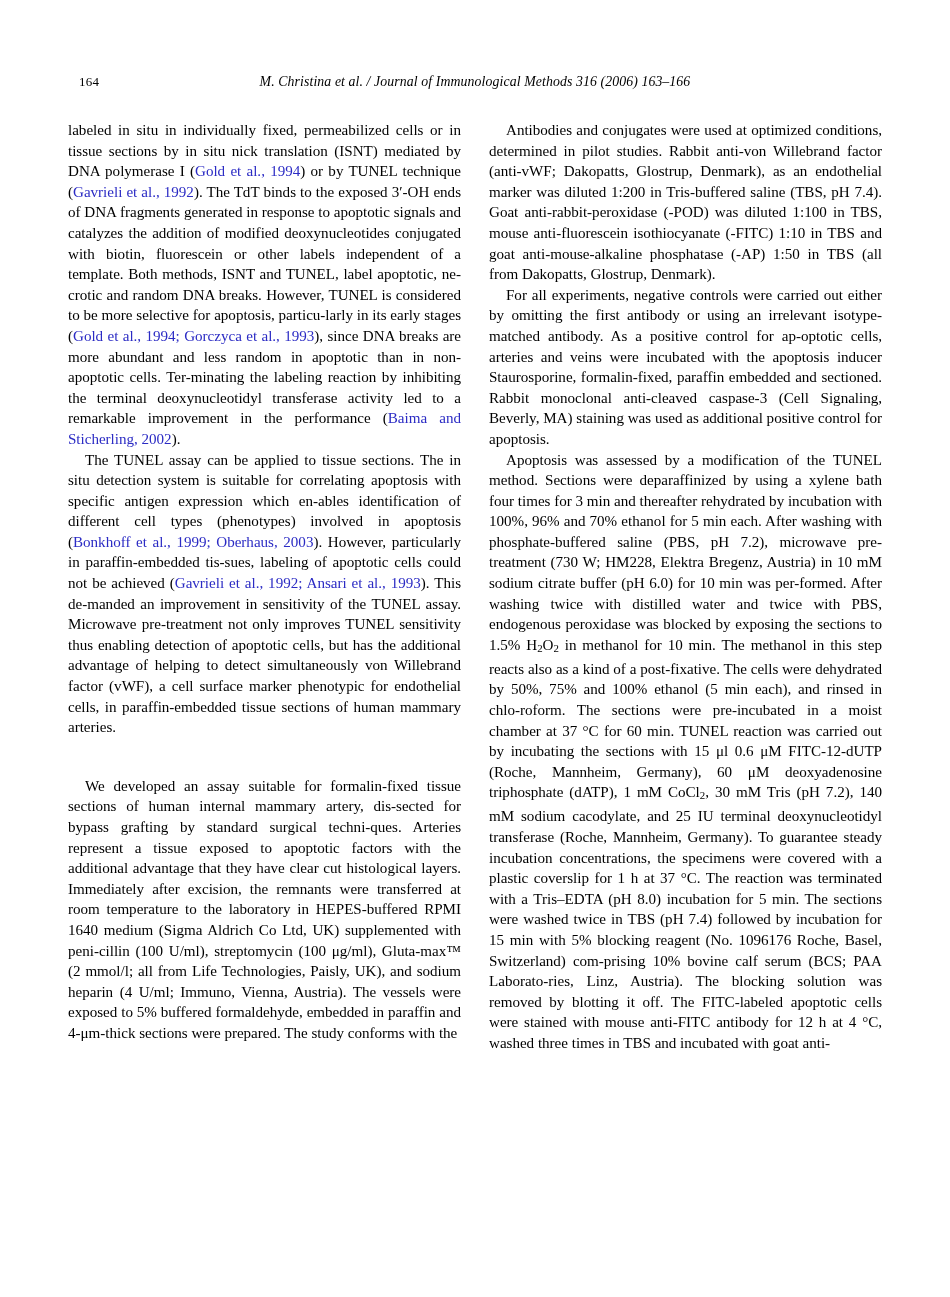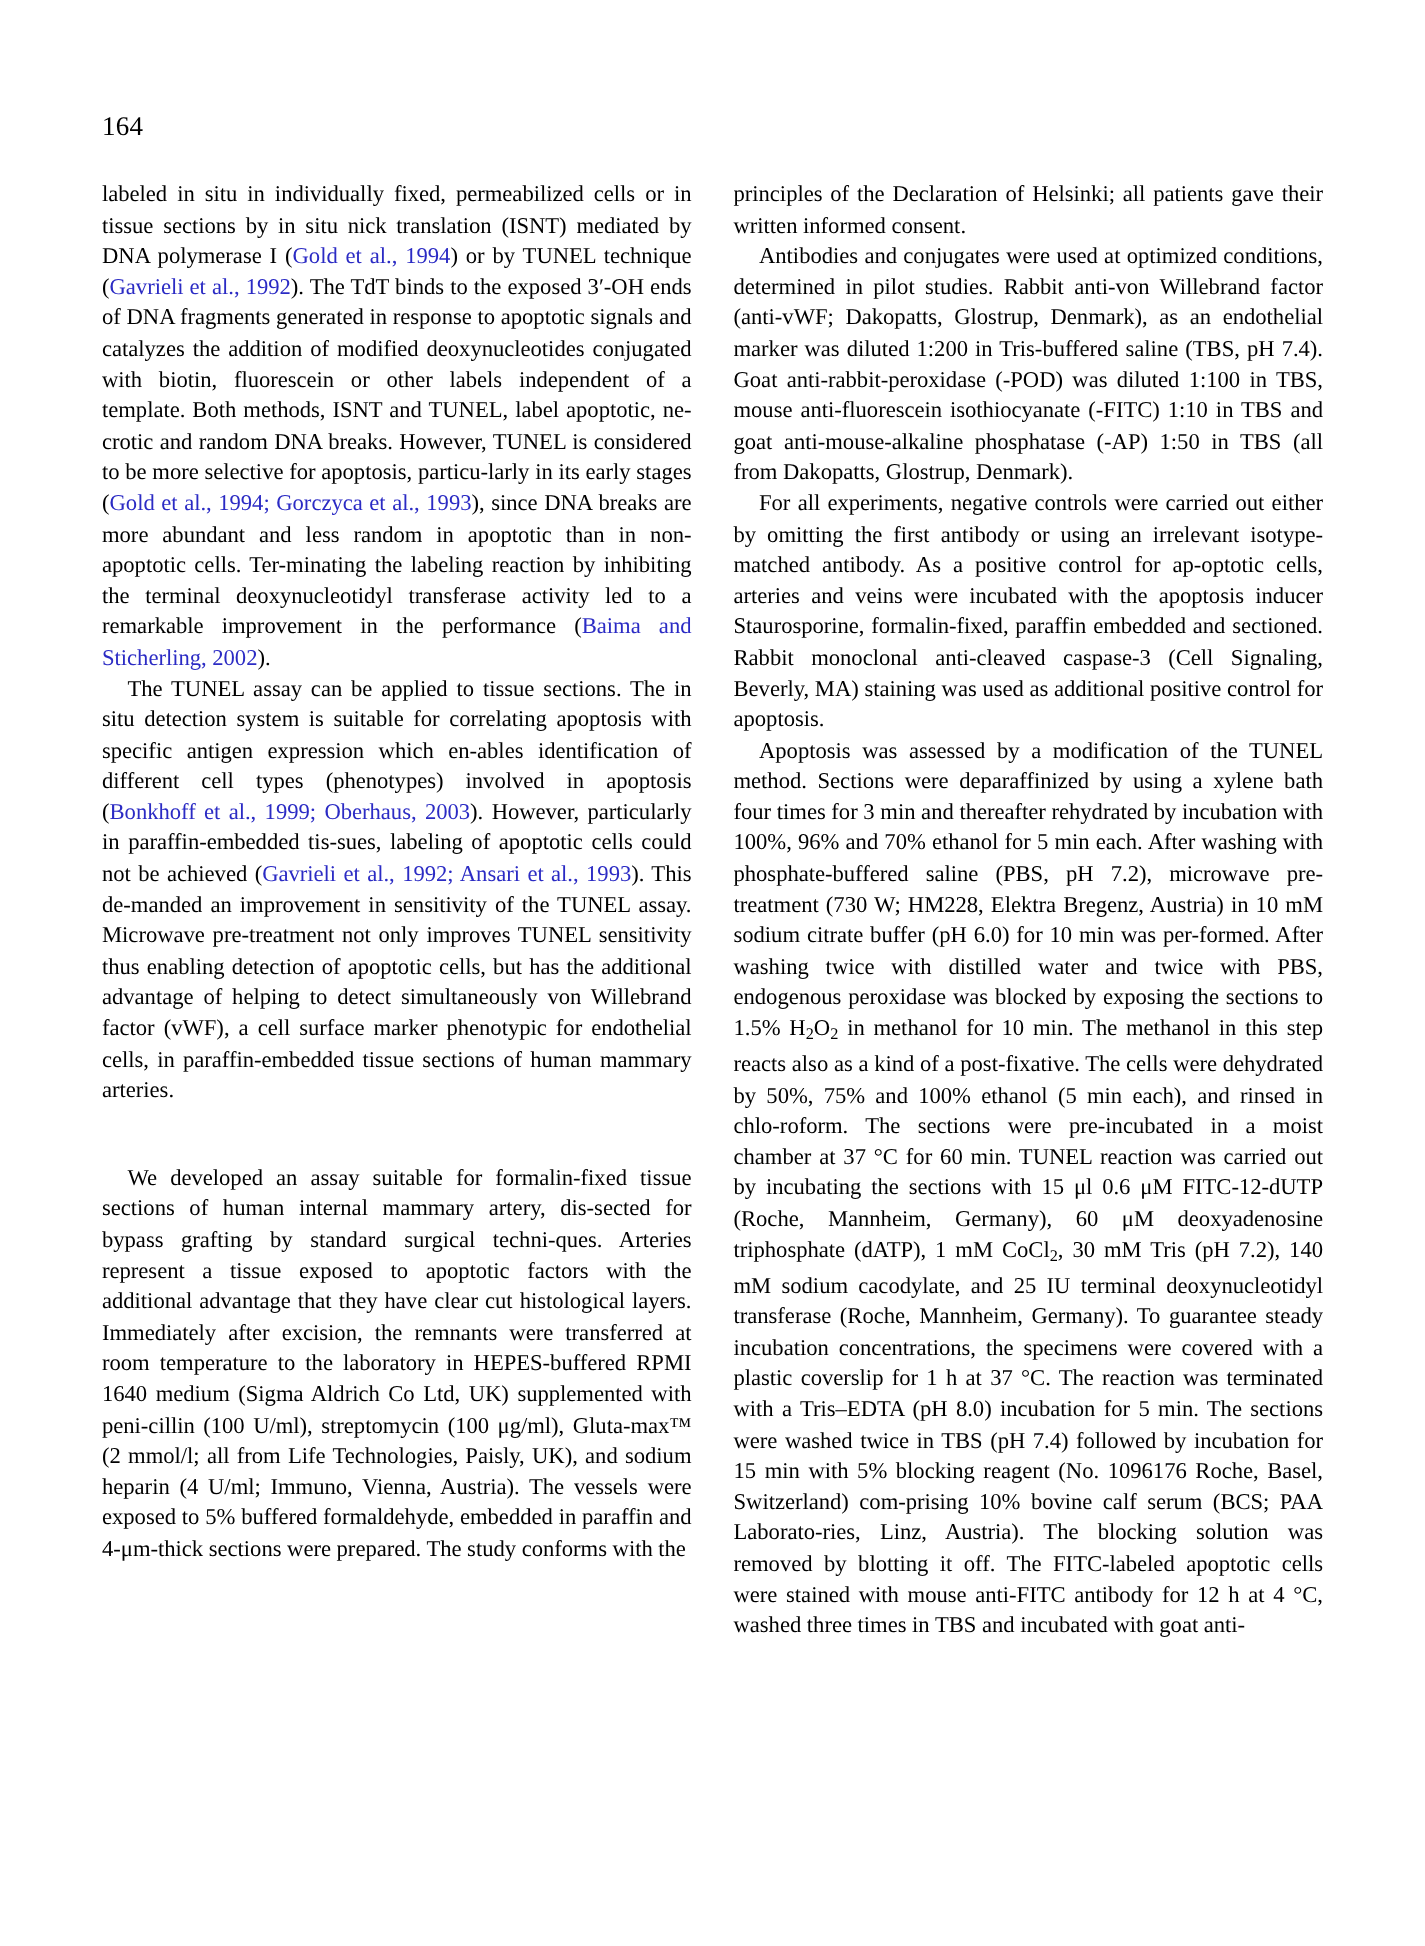--- a/index.html
+++ b/index.html
@@ -27,23 +27,23 @@
   .running-head {
     position: absolute;
     left: 68px;
     top: 74px;
     width: 814px;
     height: 20px;
     font-size: 13.5px;
   }
   .folio {
     position: absolute;
-    left: 0;
+    left: 11px;
     top: 0;
-    font-size: 18px;
+    font-size: 13px;
     font-style: normal;
     letter-spacing: 0.2px;
   }
   .head-title {
     position: absolute;
     left: 0;
     top: 0;
     width: 814px;
     text-align: center;
     font-style: italic;
@@ -102,20 +102,21 @@
 
   .prime { font-style: normal; }
 </style>
 </head>
 <body>
 
 <div class="page">
 
   <div class="running-head">
     <span class="folio">164</span>
+    <span class="head-title">M. Christina et al. / Journal of Immunological Methods 316 (2006) 163–166</span>
   </div>
 
   <div class="columns">
 
     <div class="col col-left">
 
       <p class="para first">labeled in situ in individually fixed, permeabilized cells or in tissue sections by in situ nick translation (ISNT) mediated by DNA polymerase I (<span class="cite" style="color: rgb(43, 43, 196);">Gold et al., 1994</span>) or by TUNEL technique (<span class="cite" style="color: rgb(43, 43, 196);">Gavrieli et al., 1992</span>). The TdT binds to the exposed 3<span class="prime">′</span>-OH ends of DNA fragments generated in response to apoptotic signals and catalyzes the addition of modified deoxynucleotides conjugated with biotin, fluorescein or other labels independent of a template. Both methods, ISNT and TUNEL, label apoptotic, ne-crotic and random DNA breaks. However, TUNEL is considered to be more selective for apoptosis, particu-larly in its early stages (<span class="cite" style="color: rgb(43, 43, 196);">Gold et al., 1994; Gorczyca et al., 1993</span>), since DNA breaks are more abundant and less random in apoptotic than in non-apoptotic cells. Ter-minating the labeling reaction by inhibiting the terminal deoxynucleotidyl transferase activity led to a remarkable improvement in the performance (<span class="cite" style="color: rgb(43, 43, 196);">Baima and Sticherling, 2002</span>).</p>
 
       <p class="para indent">The TUNEL assay can be applied to tissue sections. The in situ detection system is suitable for correlating apoptosis with specific antigen expression which en-ables identification of different cell types (phenotypes) involved in apoptosis (<span class="cite" style="color: rgb(43, 43, 196);">Bonkhoff et al., 1999; Oberhaus, 2003</span>). However, particularly in paraffin-embedded tis-sues, labeling of apoptotic cells could not be achieved (<span class="cite" style="color: rgb(43, 43, 196);">Gavrieli et al., 1992; Ansari et al., 1993</span>). This de-manded an improvement in sensitivity of the TUNEL assay. Microwave pre-treatment not only improves TUNEL sensitivity thus enabling detection of apoptotic cells, but has the additional advantage of helping to detect simultaneously von Willebrand factor (vWF), a cell surface marker phenotypic for endothelial cells, in paraffin-embedded tissue sections of human mammary arteries.</p>
 
@@ -123,21 +124,20 @@
 
 
       <div class="sp-after-head"></div>
 
       <p class="para indent">We developed an assay suitable for formalin-fixed tissue sections of human internal mammary artery, dis-sected for bypass grafting by standard surgical techni-ques. Arteries represent a tissue exposed to apoptotic factors with the additional advantage that they have clear cut histological layers. Immediately after excision, the remnants were transferred at room temperature to the laboratory in HEPES-buffered RPMI 1640 medium (Sigma Aldrich Co Ltd, UK) supplemented with peni-cillin (100 U/ml), streptomycin (100 μg/ml), Gluta-max™ (2 mmol/l; all from Life Technologies, Paisly, UK), and sodium heparin (4 U/ml; Immuno, Vienna, Austria). The vessels were exposed to 5% buffered formaldehyde, embedded in paraffin and 4-μm-thick sections were prepared. The study conforms with the</p>
 
     </div>
 
     <div class="col col-right">
 
-      <p class="para first">principles of the Declaration of Helsinki; all patients gave their written informed consent.</p>
 
       <p class="para indent">Antibodies and conjugates were used at optimized conditions, determined in pilot studies. Rabbit anti-von Willebrand factor (anti-vWF; Dakopatts, Glostrup, Denmark), as an endothelial marker was diluted 1:200 in Tris-buffered saline (TBS, pH 7.4). Goat anti-rabbit-peroxidase (-POD) was diluted 1:100 in TBS, mouse anti-fluorescein isothiocyanate (-FITC) 1:10 in TBS and goat anti-mouse-alkaline phosphatase (-AP) 1:50 in TBS (all from Dakopatts, Glostrup, Denmark).</p>
 
       <p class="para indent">For all experiments, negative controls were carried out either by omitting the first antibody or using an irrelevant isotype-matched antibody. As a positive control for ap-optotic cells, arteries and veins were incubated with the apoptosis inducer Staurosporine, formalin-fixed, paraffin embedded and sectioned. Rabbit monoclonal anti-cleaved caspase-3 (Cell Signaling, Beverly, MA) staining was used as additional positive control for apoptosis.</p>
 
       <p class="para indent">Apoptosis was assessed by a modification of the TUNEL method. Sections were deparaffinized by using a xylene bath four times for 3 min and thereafter rehydrated by incubation with 100%, 96% and 70% ethanol for 5 min each. After washing with phosphate-buffered saline (PBS, pH 7.2), microwave pre-treatment (730 W; HM228, Elektra Bregenz, Austria) in 10 mM sodium citrate buffer (pH 6.0) for 10 min was per-formed. After washing twice with distilled water and twice with PBS, endogenous peroxidase was blocked by exposing the sections to 1.5% H<sub>2</sub>O<sub>2</sub> in methanol for 10 min. The methanol in this step reacts also as a kind of a post-fixative. The cells were dehydrated by 50%, 75% and 100% ethanol (5 min each), and rinsed in chlo-roform. The sections were pre-incubated in a moist chamber at 37 °C for 60 min. TUNEL reaction was carried out by incubating the sections with 15 μl 0.6 μM FITC-12-dUTP (Roche, Mannheim, Germany), 60 μM deoxyadenosine triphosphate (dATP), 1 mM CoCl<sub>2</sub>, 30 mM Tris (pH 7.2), 140 mM sodium cacodylate, and 25 IU terminal deoxynucleotidyl transferase (Roche, Mannheim, Germany). To guarantee steady incubation concentrations, the specimens were covered with a plastic coverslip for 1 h at 37 °C. The reaction was terminated with a Tris–EDTA (pH 8.0) incubation for 5 min. The sections were washed twice in TBS (pH 7.4) followed by incubation for 15 min with 5% blocking reagent (No. 1096176 Roche, Basel, Switzerland) com-prising 10% bovine calf serum (BCS; PAA Laborato-ries, Linz, Austria). The blocking solution was removed by blotting it off. The FITC-labeled apoptotic cells were stained with mouse anti-FITC antibody for 12 h at 4 °C, washed three times in TBS and incubated with goat anti-</p>
 
     </div>
 
   </div>

